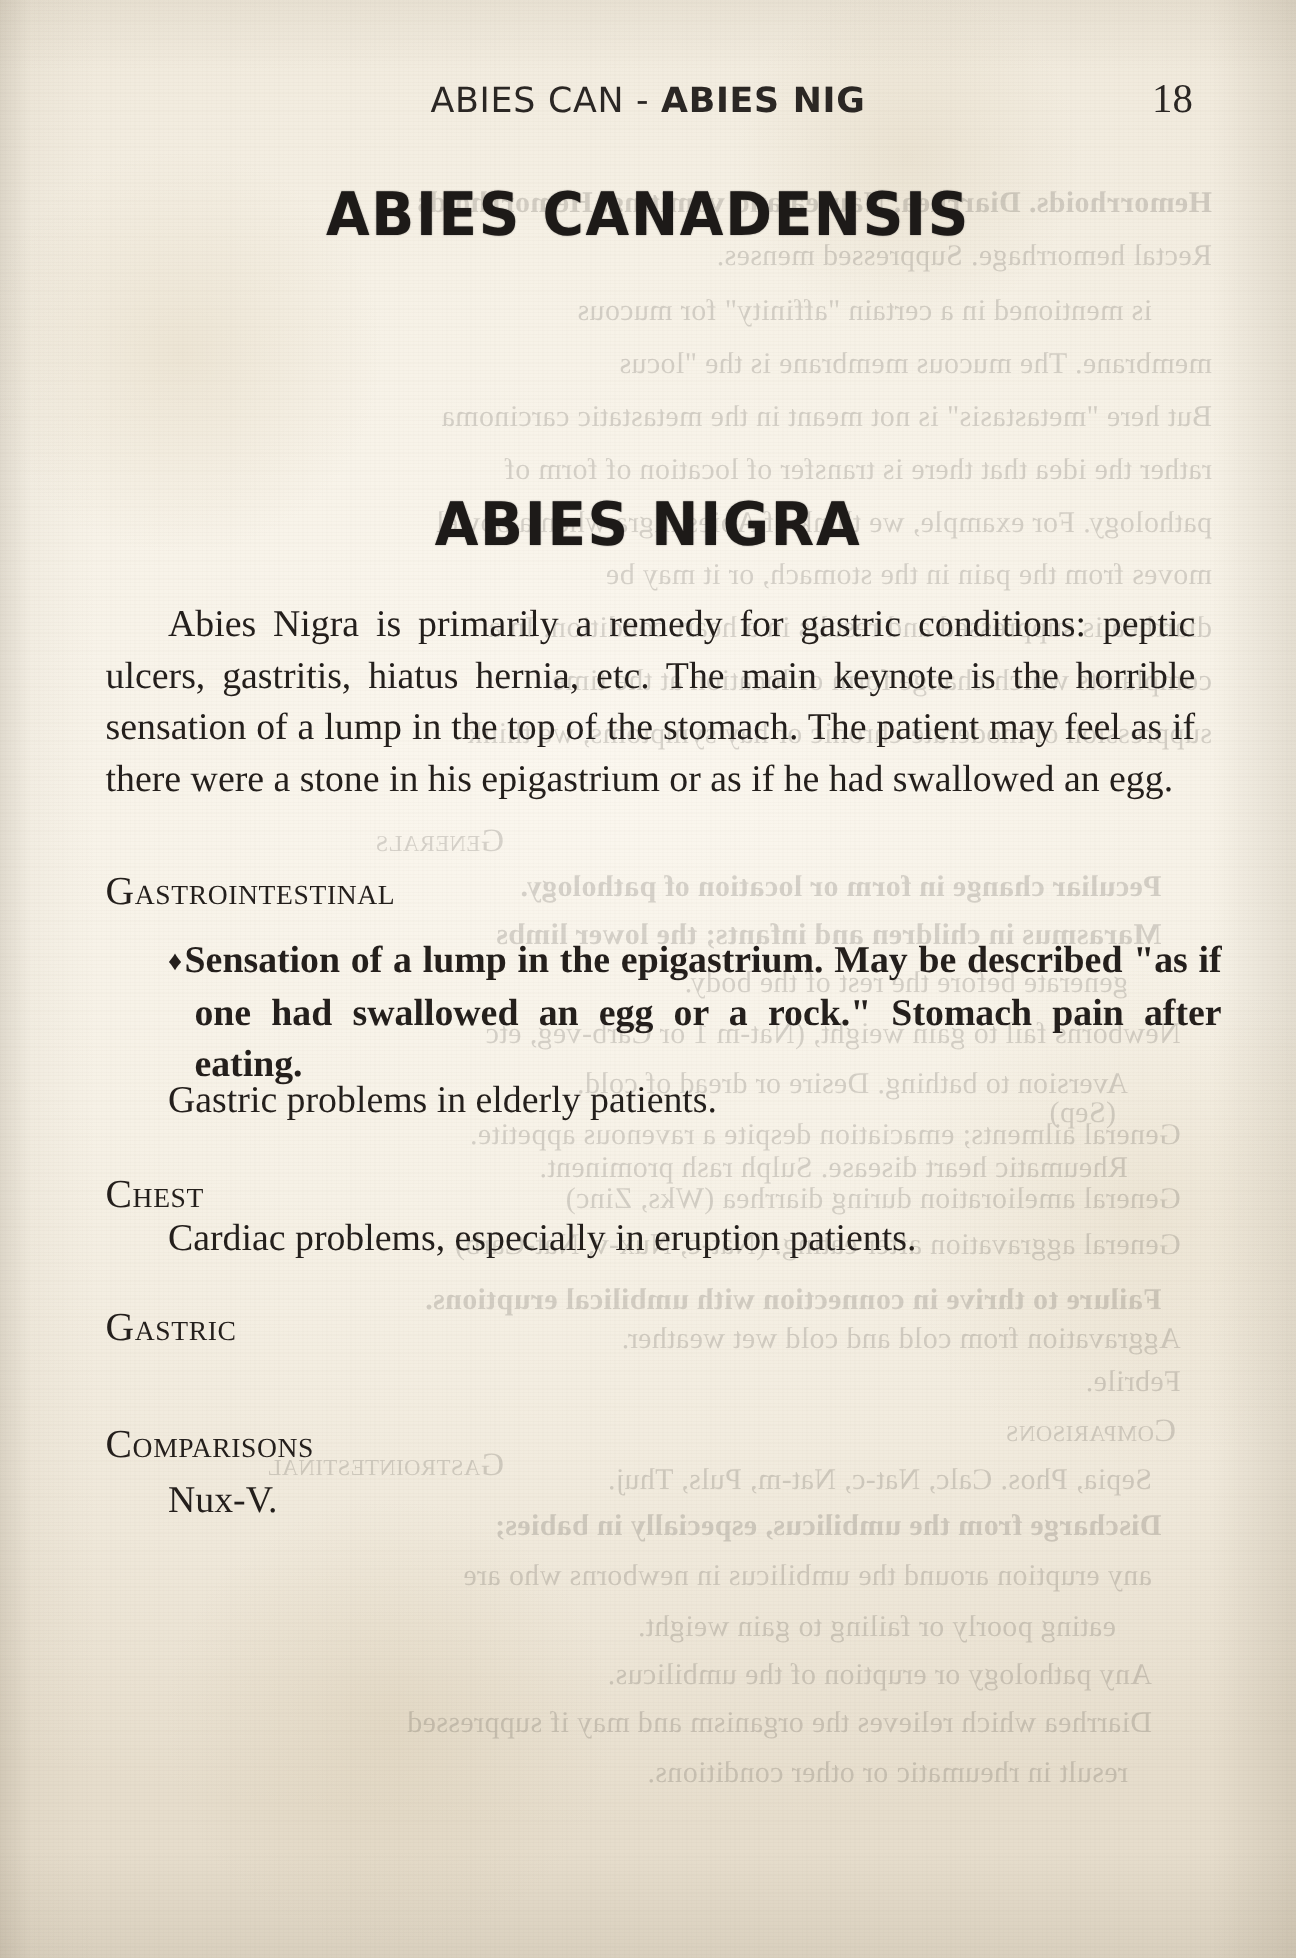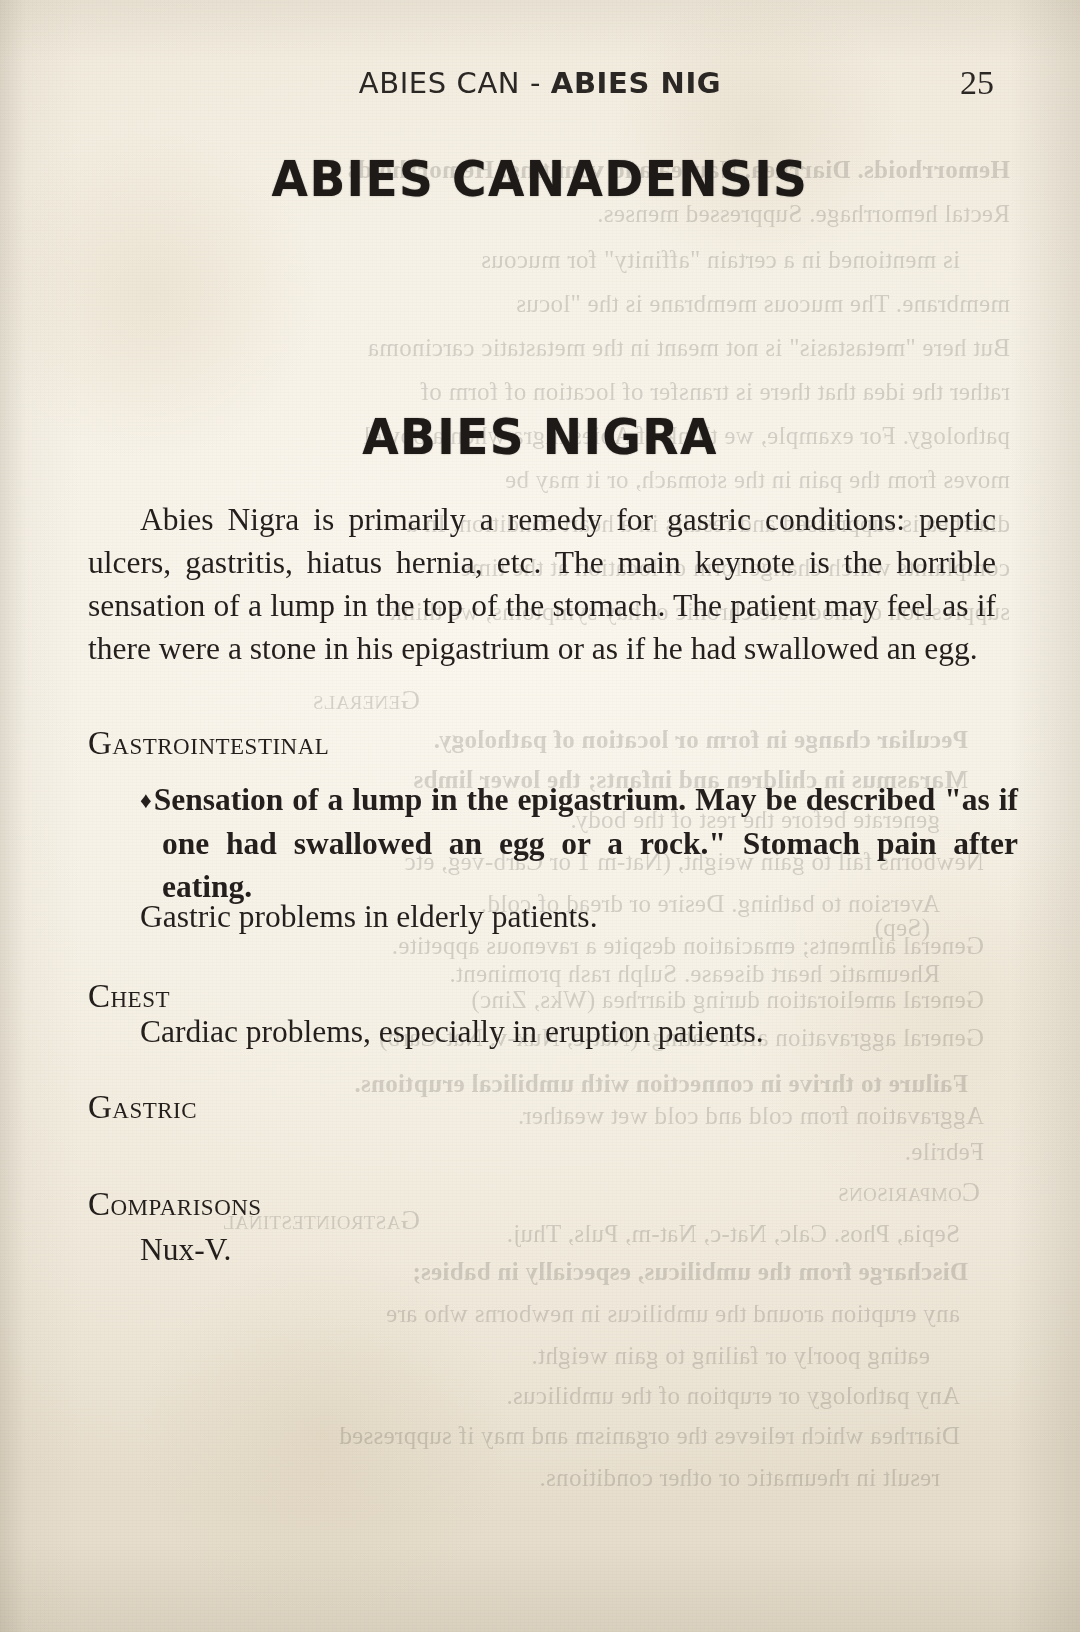--- a/index.html
+++ b/index.html
@@ -205,21 +205,21 @@
       <div class="gt" style="left: 120px; top: 1374px;">Any pathology or eruption of the umbilicus.</div>
       <div class="gt" style="left: 120px; top: 1414px;">Diarrhea which relieves the organism and may if suppressed</div>
       <div class="gt" style="left: 140px; top: 1456px;">result in rheumatic or other conditions.</div>
     </div>
 
   <div id="content">
 
     <div class="runhead">
       <span class="light">ABIES CAN</span><span class="light"> - </span><span class="heavy">ABIES NIG</span>
     </div>
-    <div class="folio">25</div>
+    <div class="folio">18</div>
 
     <div class="remedy-title" id="title-canadensis">ABIES CANADENSIS</div>
 
 
     <div class="remedy-title" id="title-nigra">ABIES NIGRA</div>
 
     <div class="col" style="top:498px;">
       <p class="body indent">Abies Nigra is primarily a remedy for gastric conditions: peptic ulcers, gastritis, hiatus hernia, etc. The main keynote is the horrible sensation of a lump in the top of the stomach. The patient may feel as if there were a stone in his epigastrium or as if he had swallowed an egg.</p>
     </div>
 

